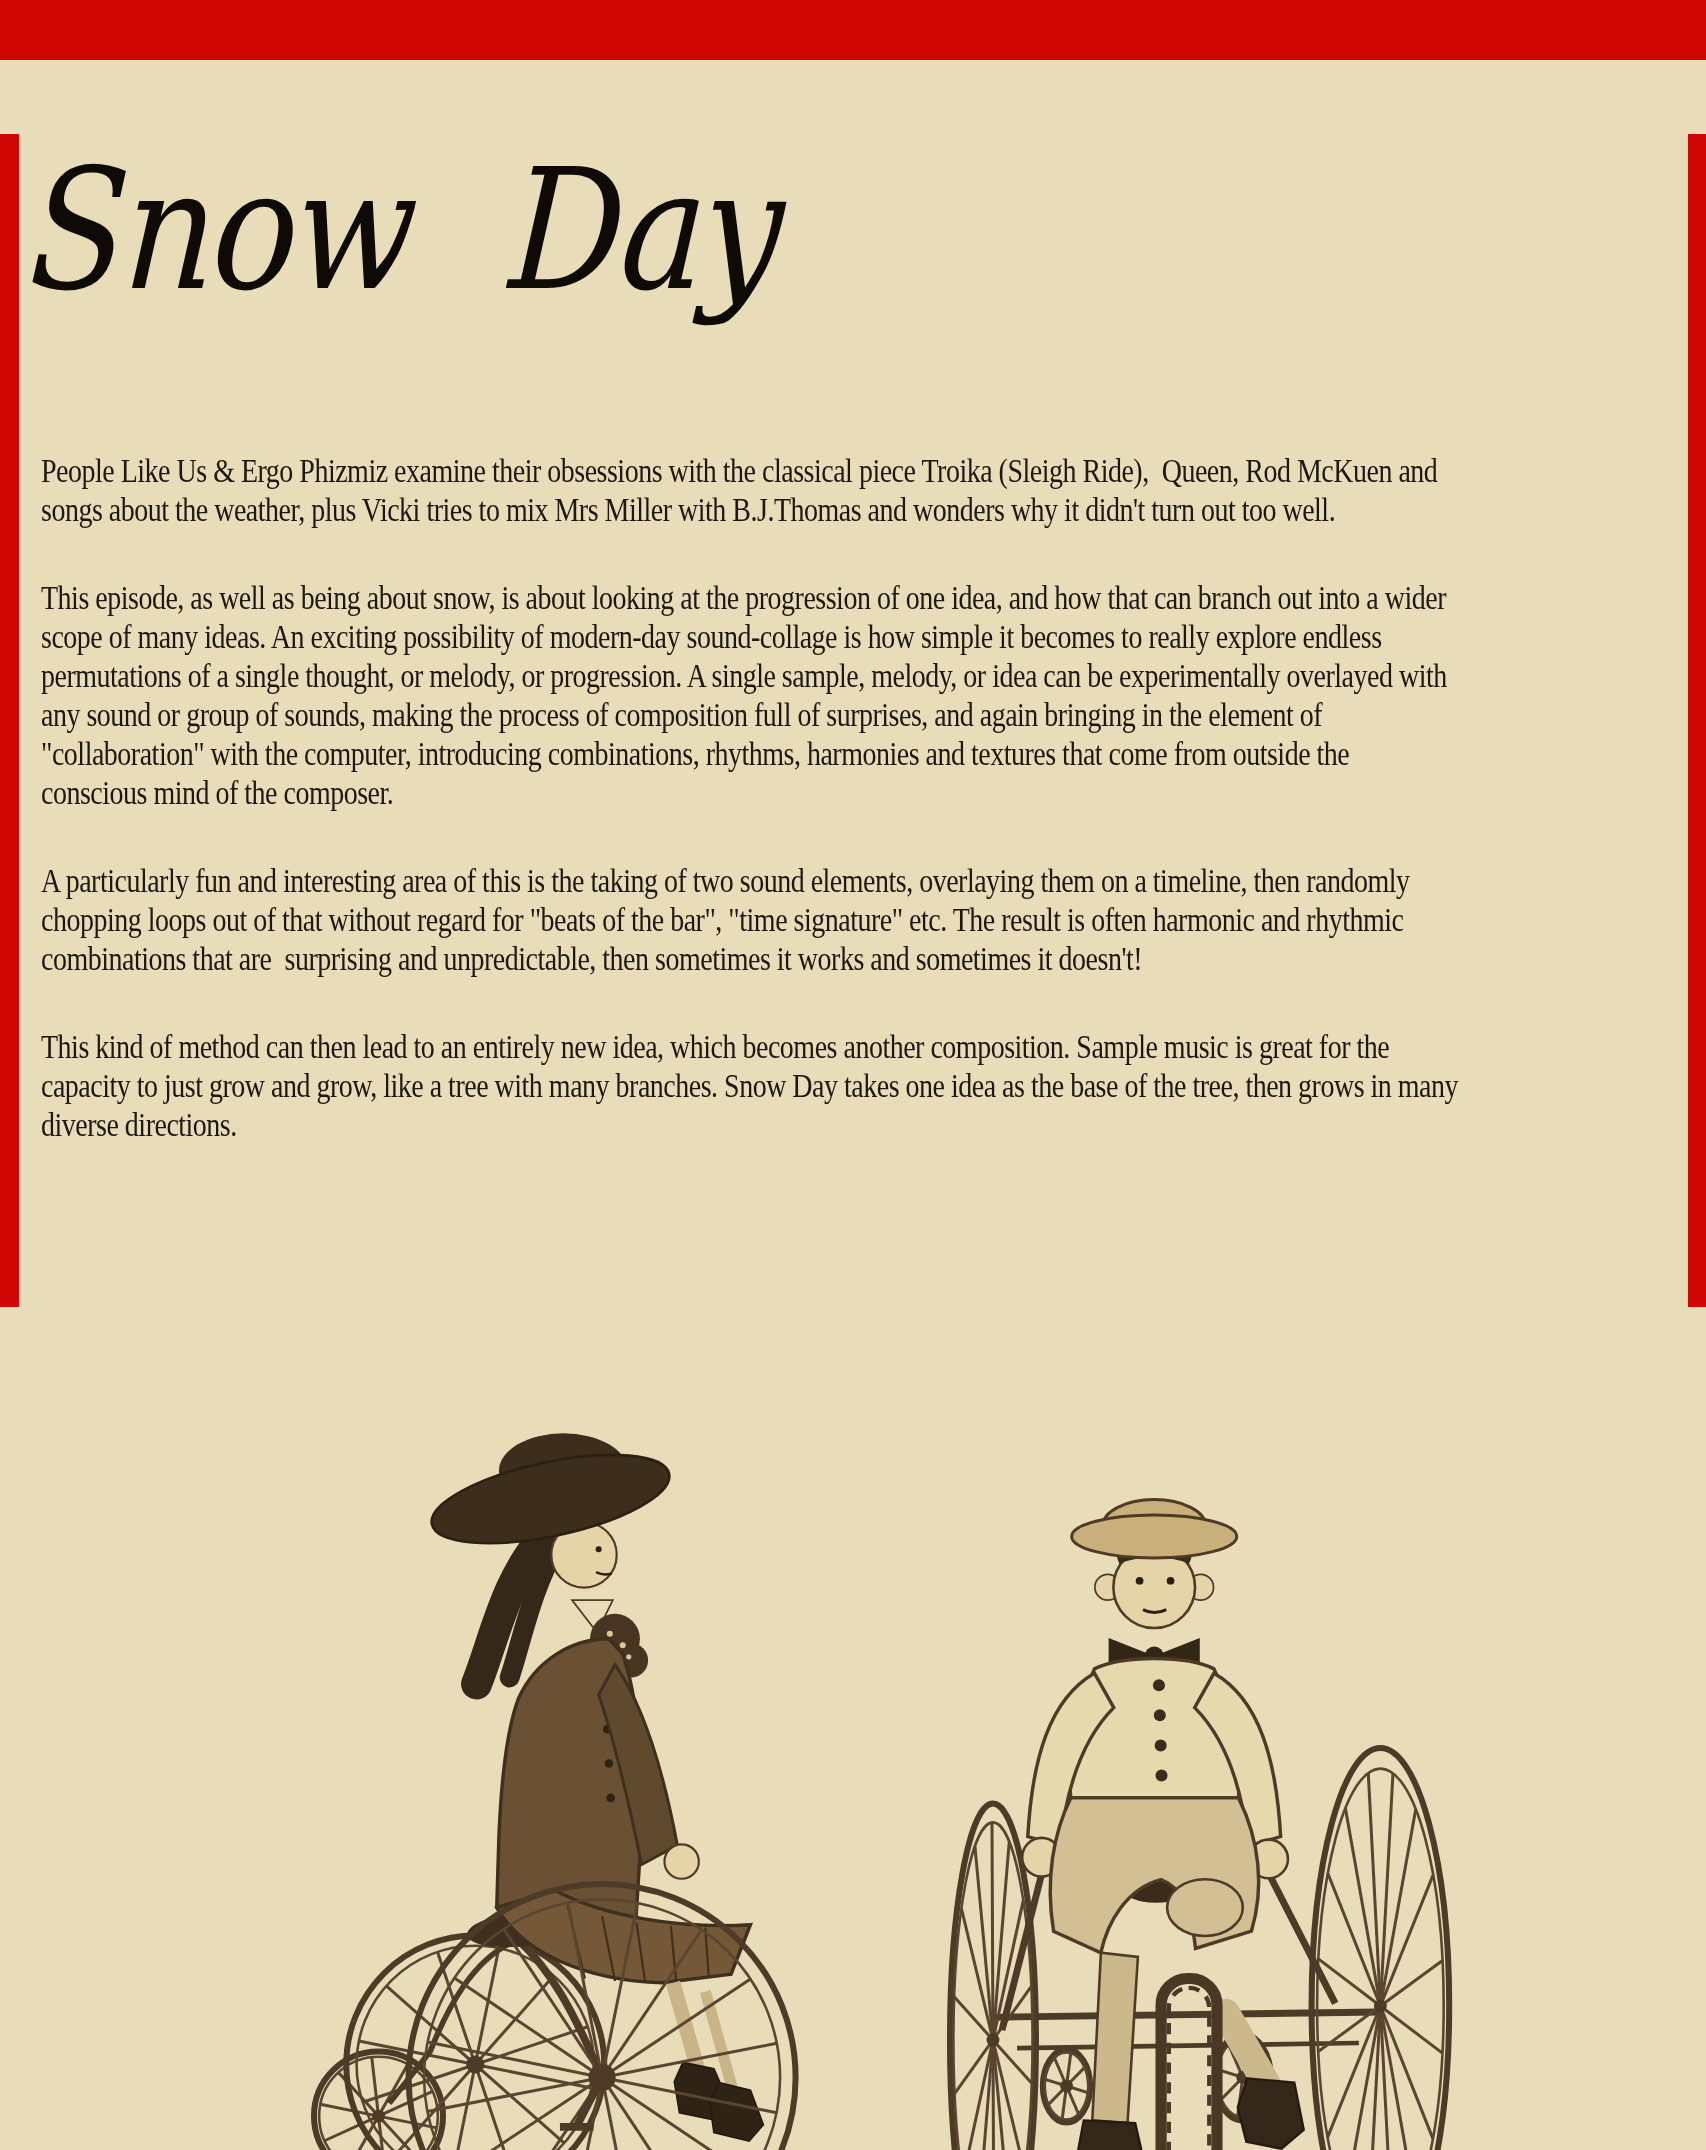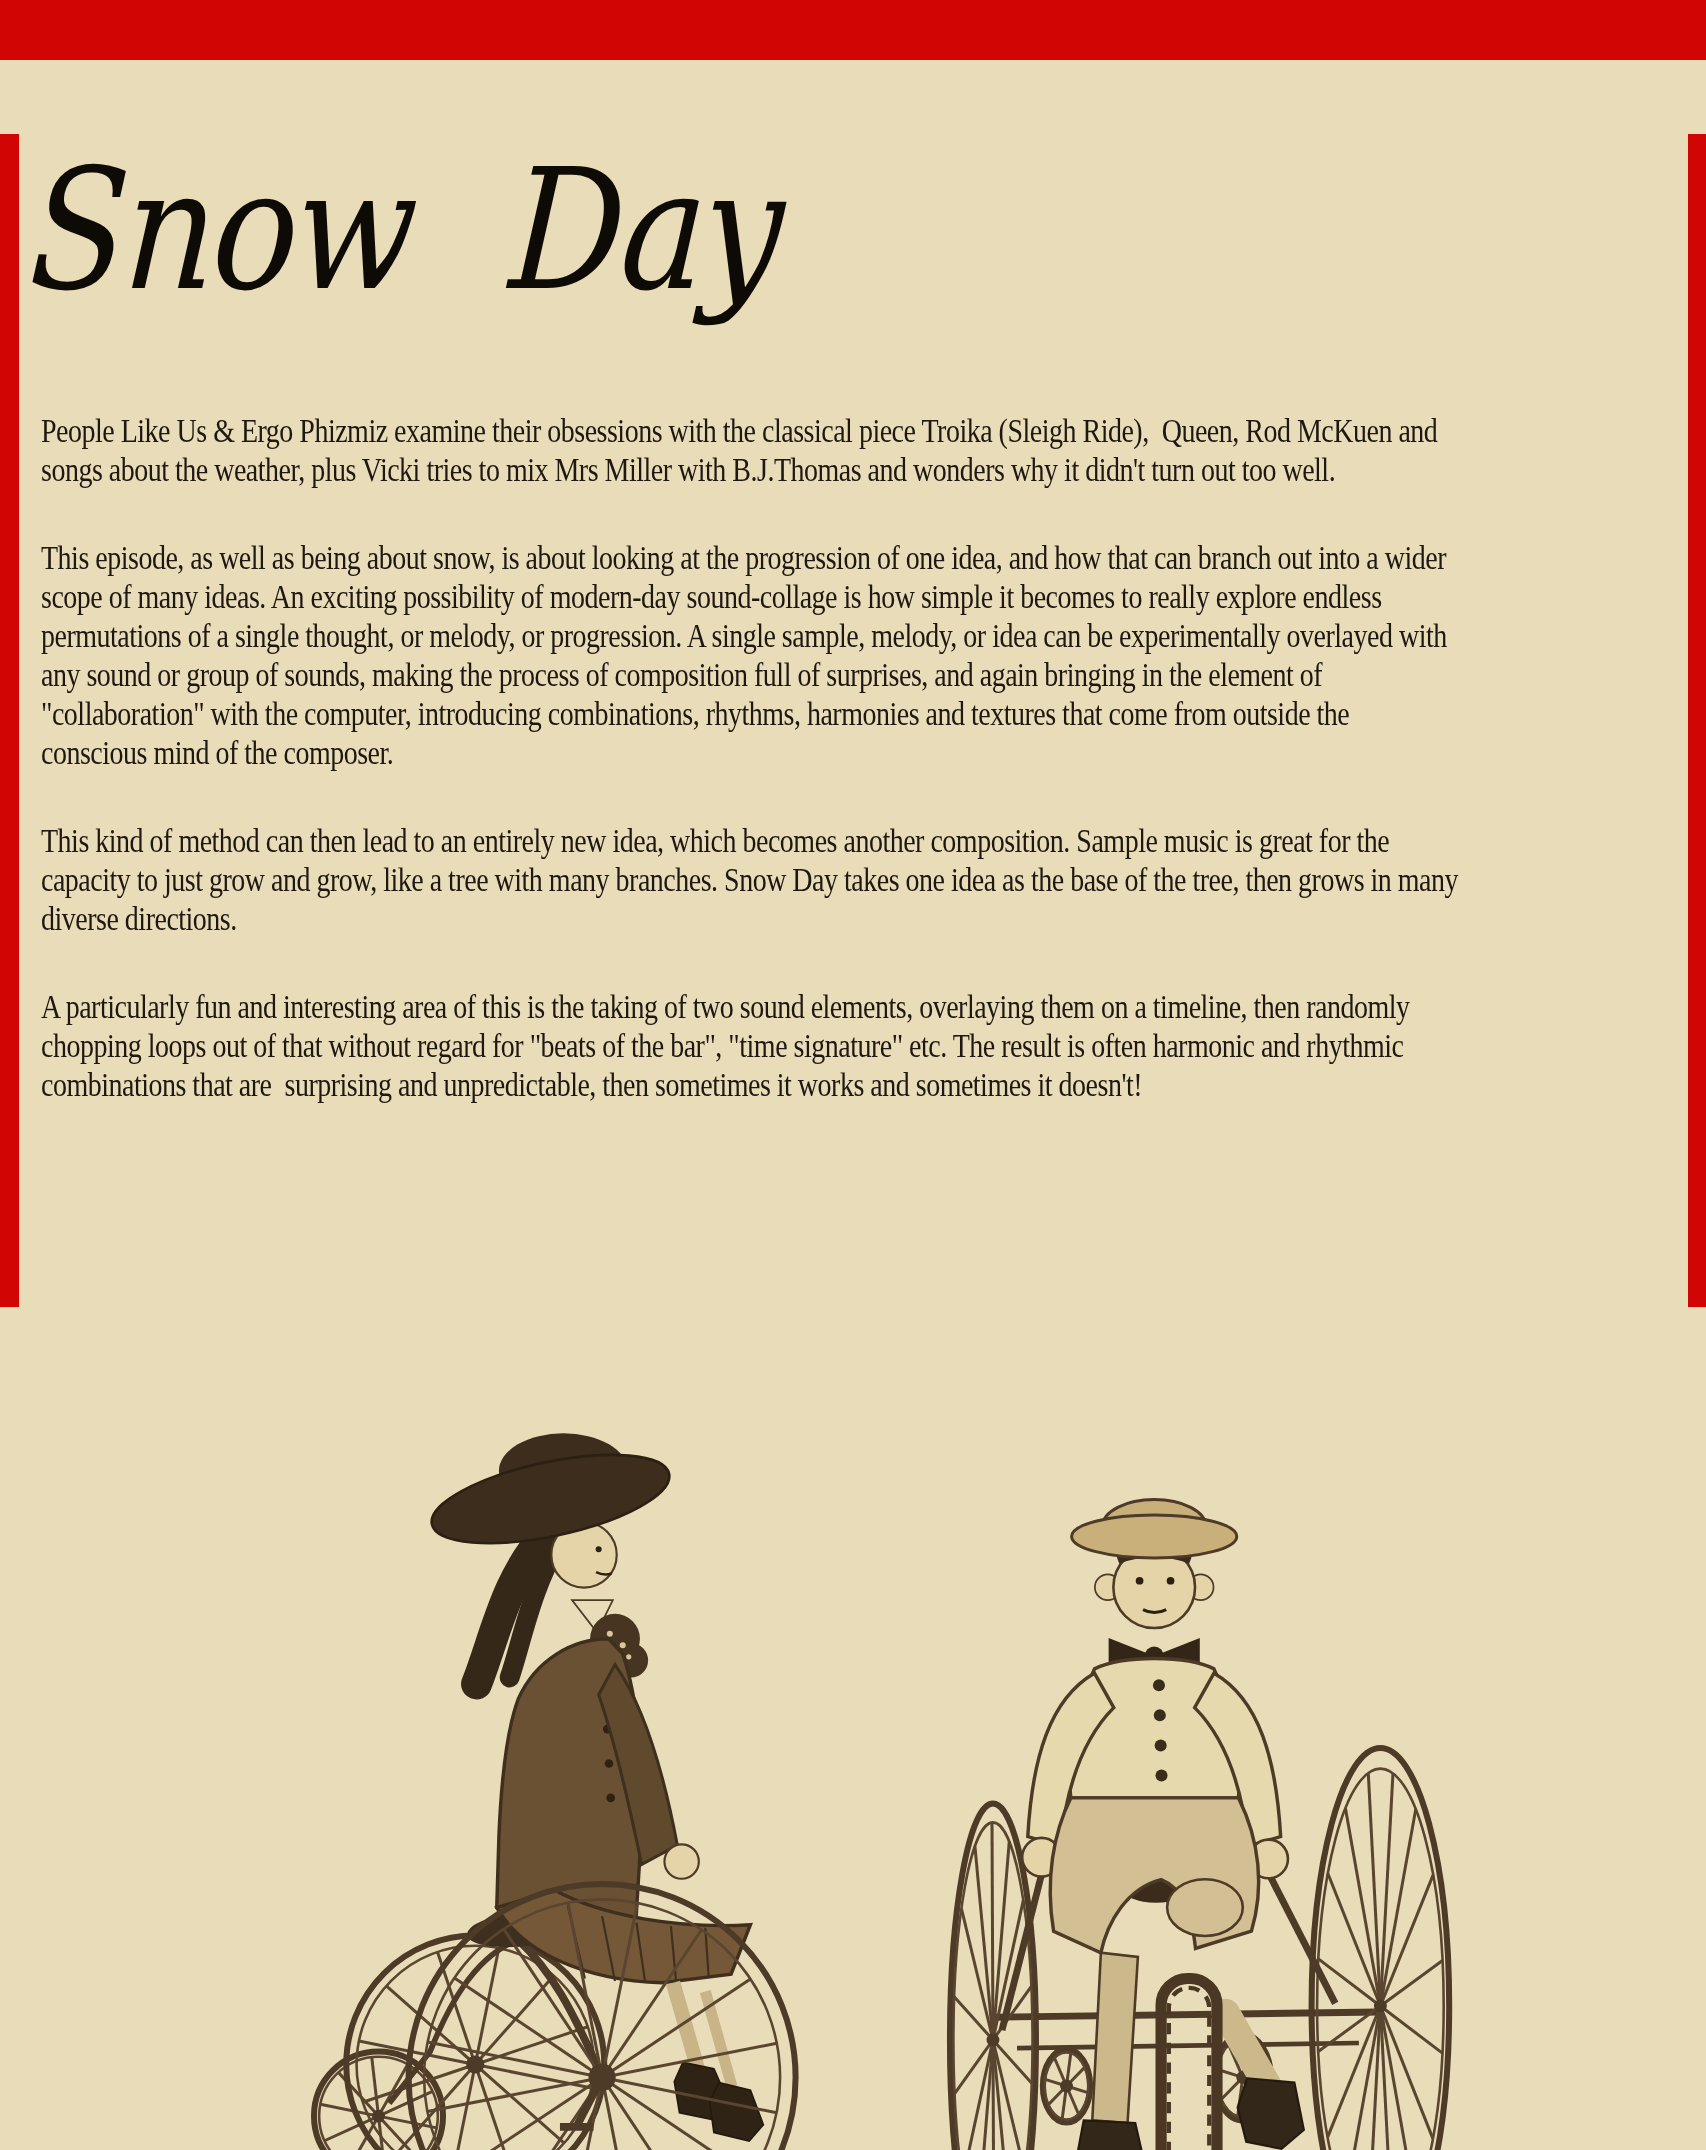--- a/index.html
+++ b/index.html
@@ -29,21 +29,21 @@
     letter-spacing:-3.4px;
     word-spacing:56px;
     transform:scaleY(1.18) skewX(-4deg);
     transform-origin:0 0;
     white-space:pre;
   }
 
   .body-text{
     position:absolute;
     left:41px;
-    top:411px;
+    top:451px;
     width:1630px;
   }
   .para{margin:0 0 49px 0;padding:0;}
   .line{
     height:39px;
     line-height:39px;
     font-size:28px;
     letter-spacing:-0.5px;
     color:#1f1812;
     white-space:pre;
@@ -77,28 +77,28 @@
     </div>
     <div class="para">
       <div class="line">This episode, as well as being about snow, is about looking at the progression of one idea, and how that can branch out into a wider</div>
       <div class="line">scope of many ideas. An exciting possibility of modern-day sound-collage is how simple it becomes to really explore endless</div>
       <div class="line">permutations of a single thought, or melody, or progression. A single sample, melody, or idea can be experimentally overlayed with</div>
       <div class="line">any sound or group of sounds, making the process of composition full of surprises, and again bringing in the element of</div>
       <div class="line">"collaboration" with the computer, introducing combinations, rhythms, harmonies and textures that come from outside the</div>
       <div class="line">conscious mind of the composer.</div>
     </div>
     <div class="para">
+      <div class="line">A particularly fun and interesting area of this is the taking of two sound elements, overlaying them on a timeline, then randomly</div>
+      <div class="line">chopping loops out of that without regard for "beats of the bar", "time signature" etc. The result is often harmonic and rhythmic</div>
+      <div class="line">combinations that are  surprising and unpredictable, then sometimes it works and sometimes it doesn't!</div>
+    </div>
+    <div class="para">
       <div class="line">This kind of method can then lead to an entirely new idea, which becomes another composition. Sample music is great for the</div>
       <div class="line">capacity to just grow and grow, like a tree with many branches. Snow Day takes one idea as the base of the tree, then grows in many</div>
       <div class="line">diverse directions.</div>
-    </div>
-    <div class="para">
-      <div class="line">A particularly fun and interesting area of this is the taking of two sound elements, overlaying them on a timeline, then randomly</div>
-      <div class="line">chopping loops out of that without regard for "beats of the bar", "time signature" etc. The result is often harmonic and rhythmic</div>
-      <div class="line">combinations that are  surprising and unpredictable, then sometimes it works and sometimes it doesn't!</div>
     </div>
   </div>
 
   <svg class="art" viewBox="0 0 3967 2300">
 
     <g>
 
       <line x1="835" y1="2085" x2="2090" y2="2085" stroke="#5a4530" stroke-width="12" stroke-dasharray="110 70"></line>
       <line x1="620" y1="2050" x2="800" y2="2050" stroke="#5a4530" stroke-width="8" stroke-dasharray="60 50"></line>
 

